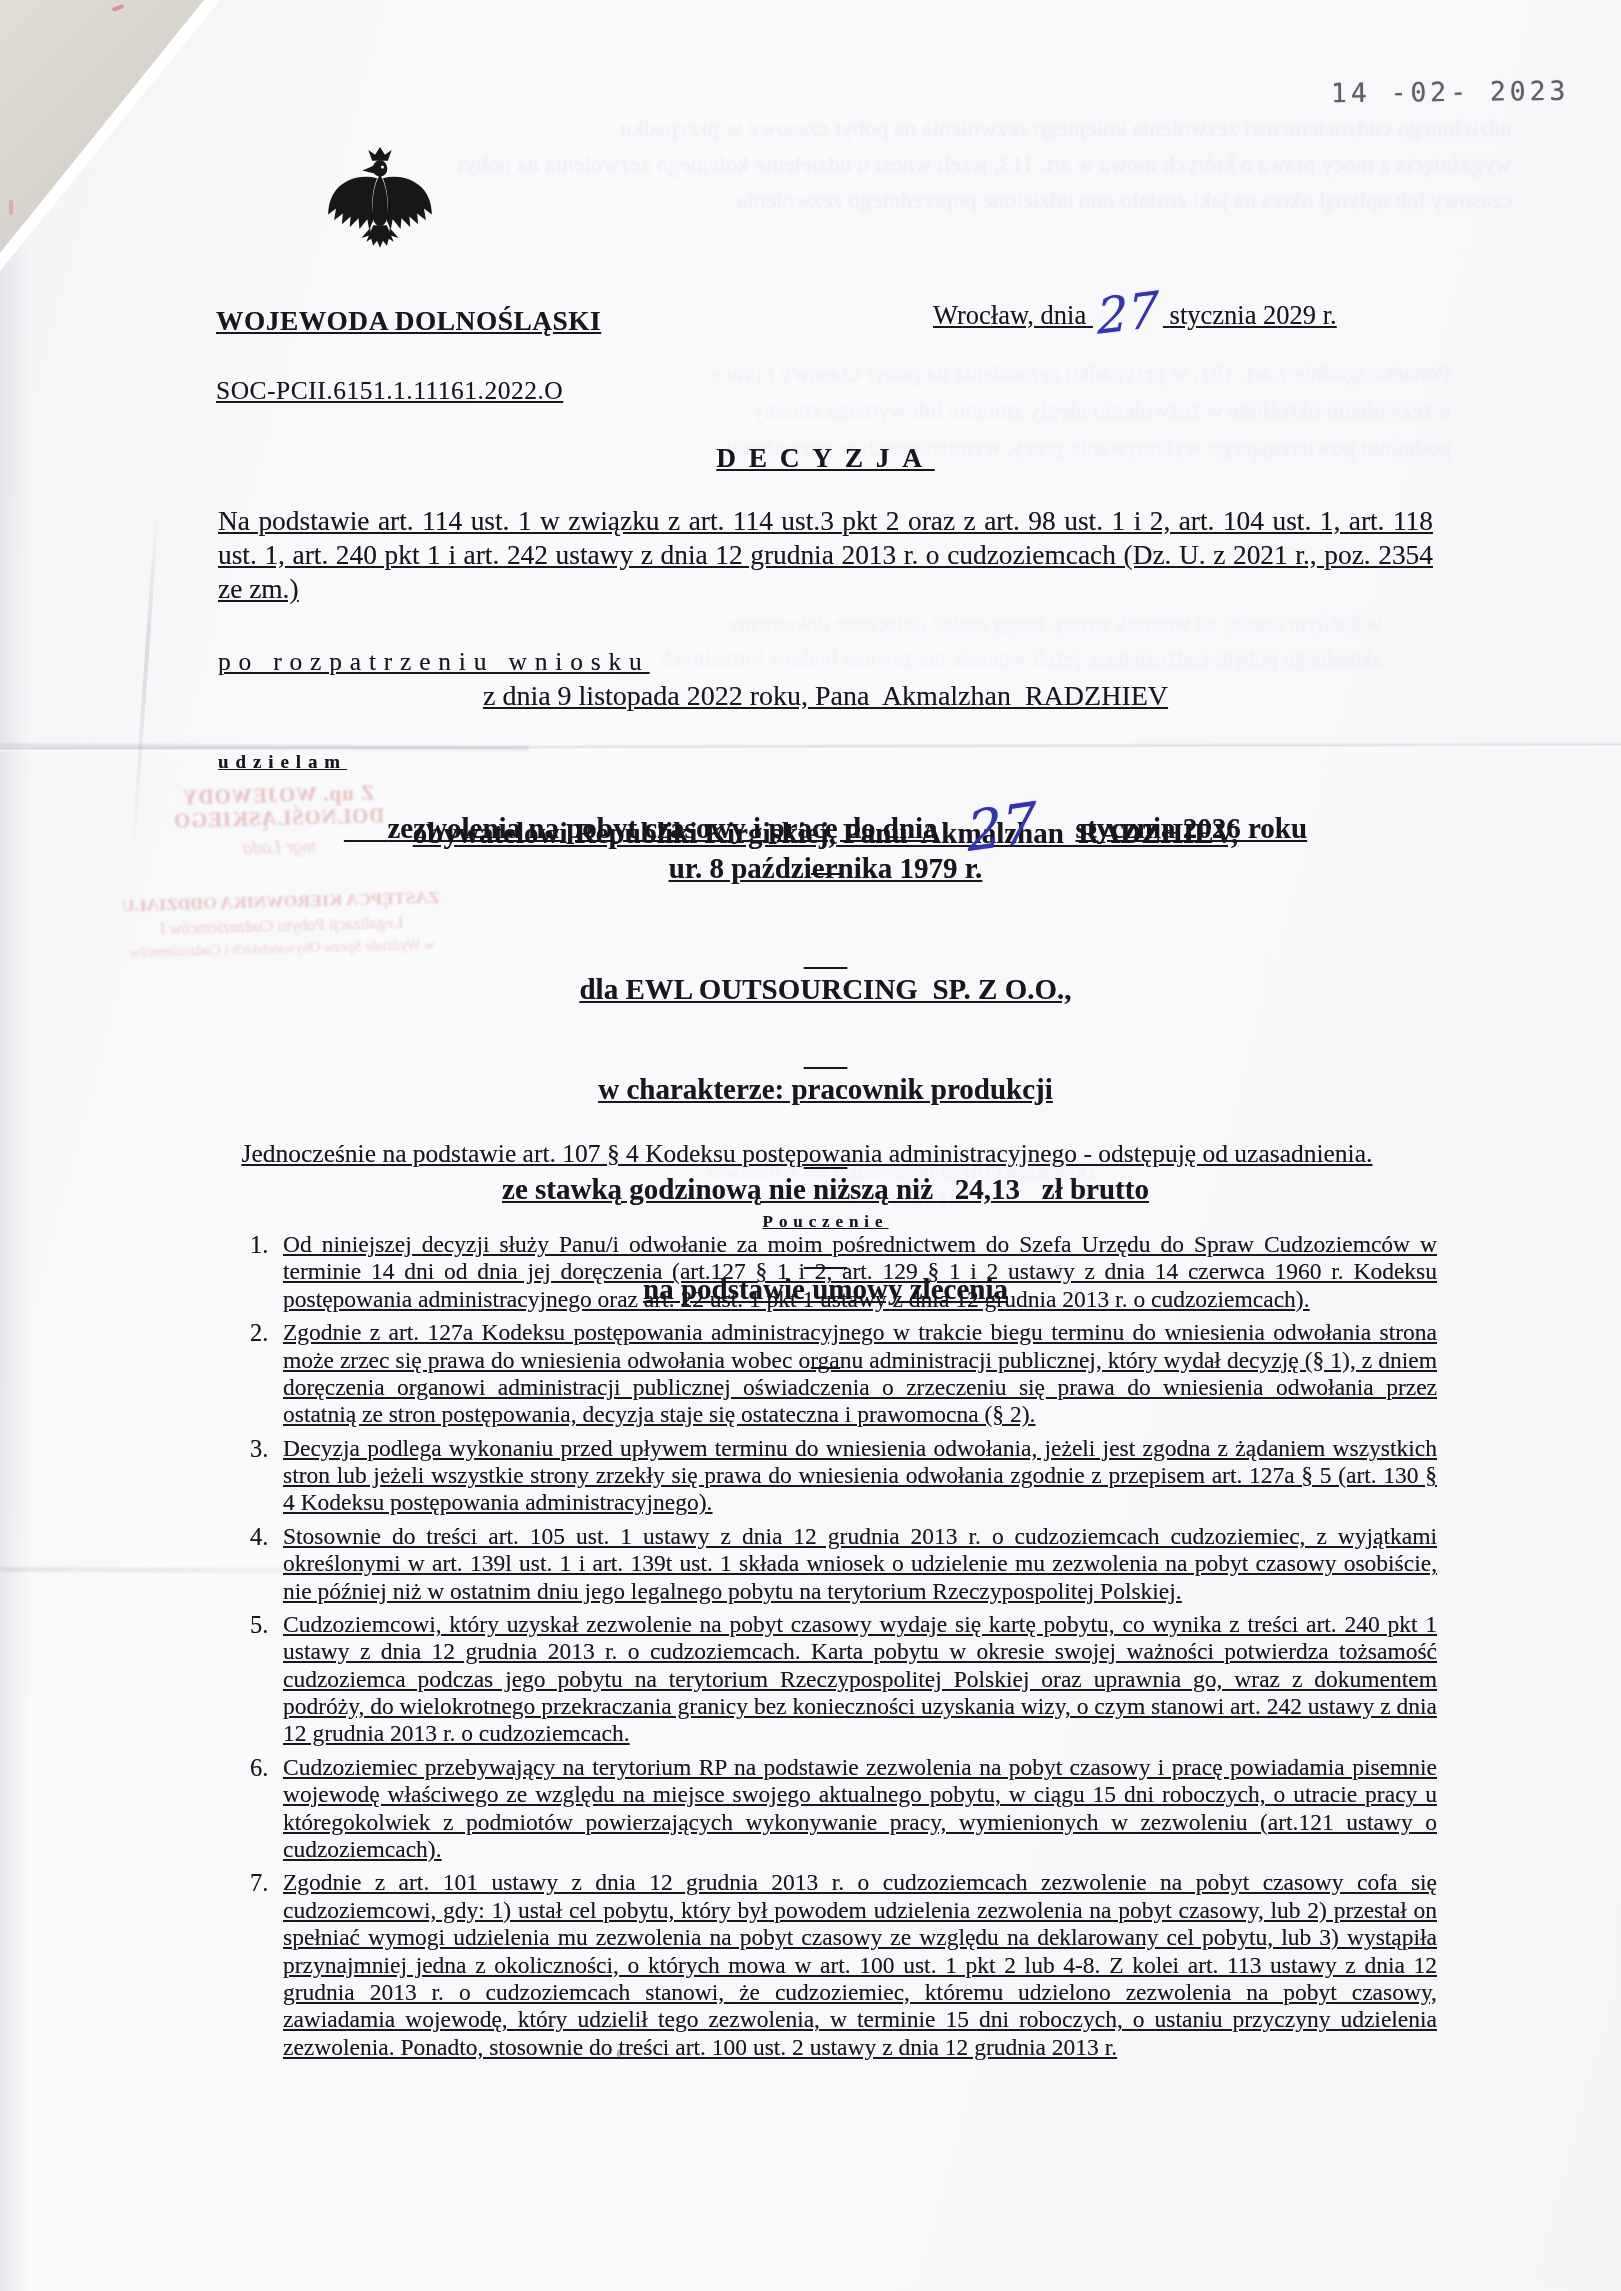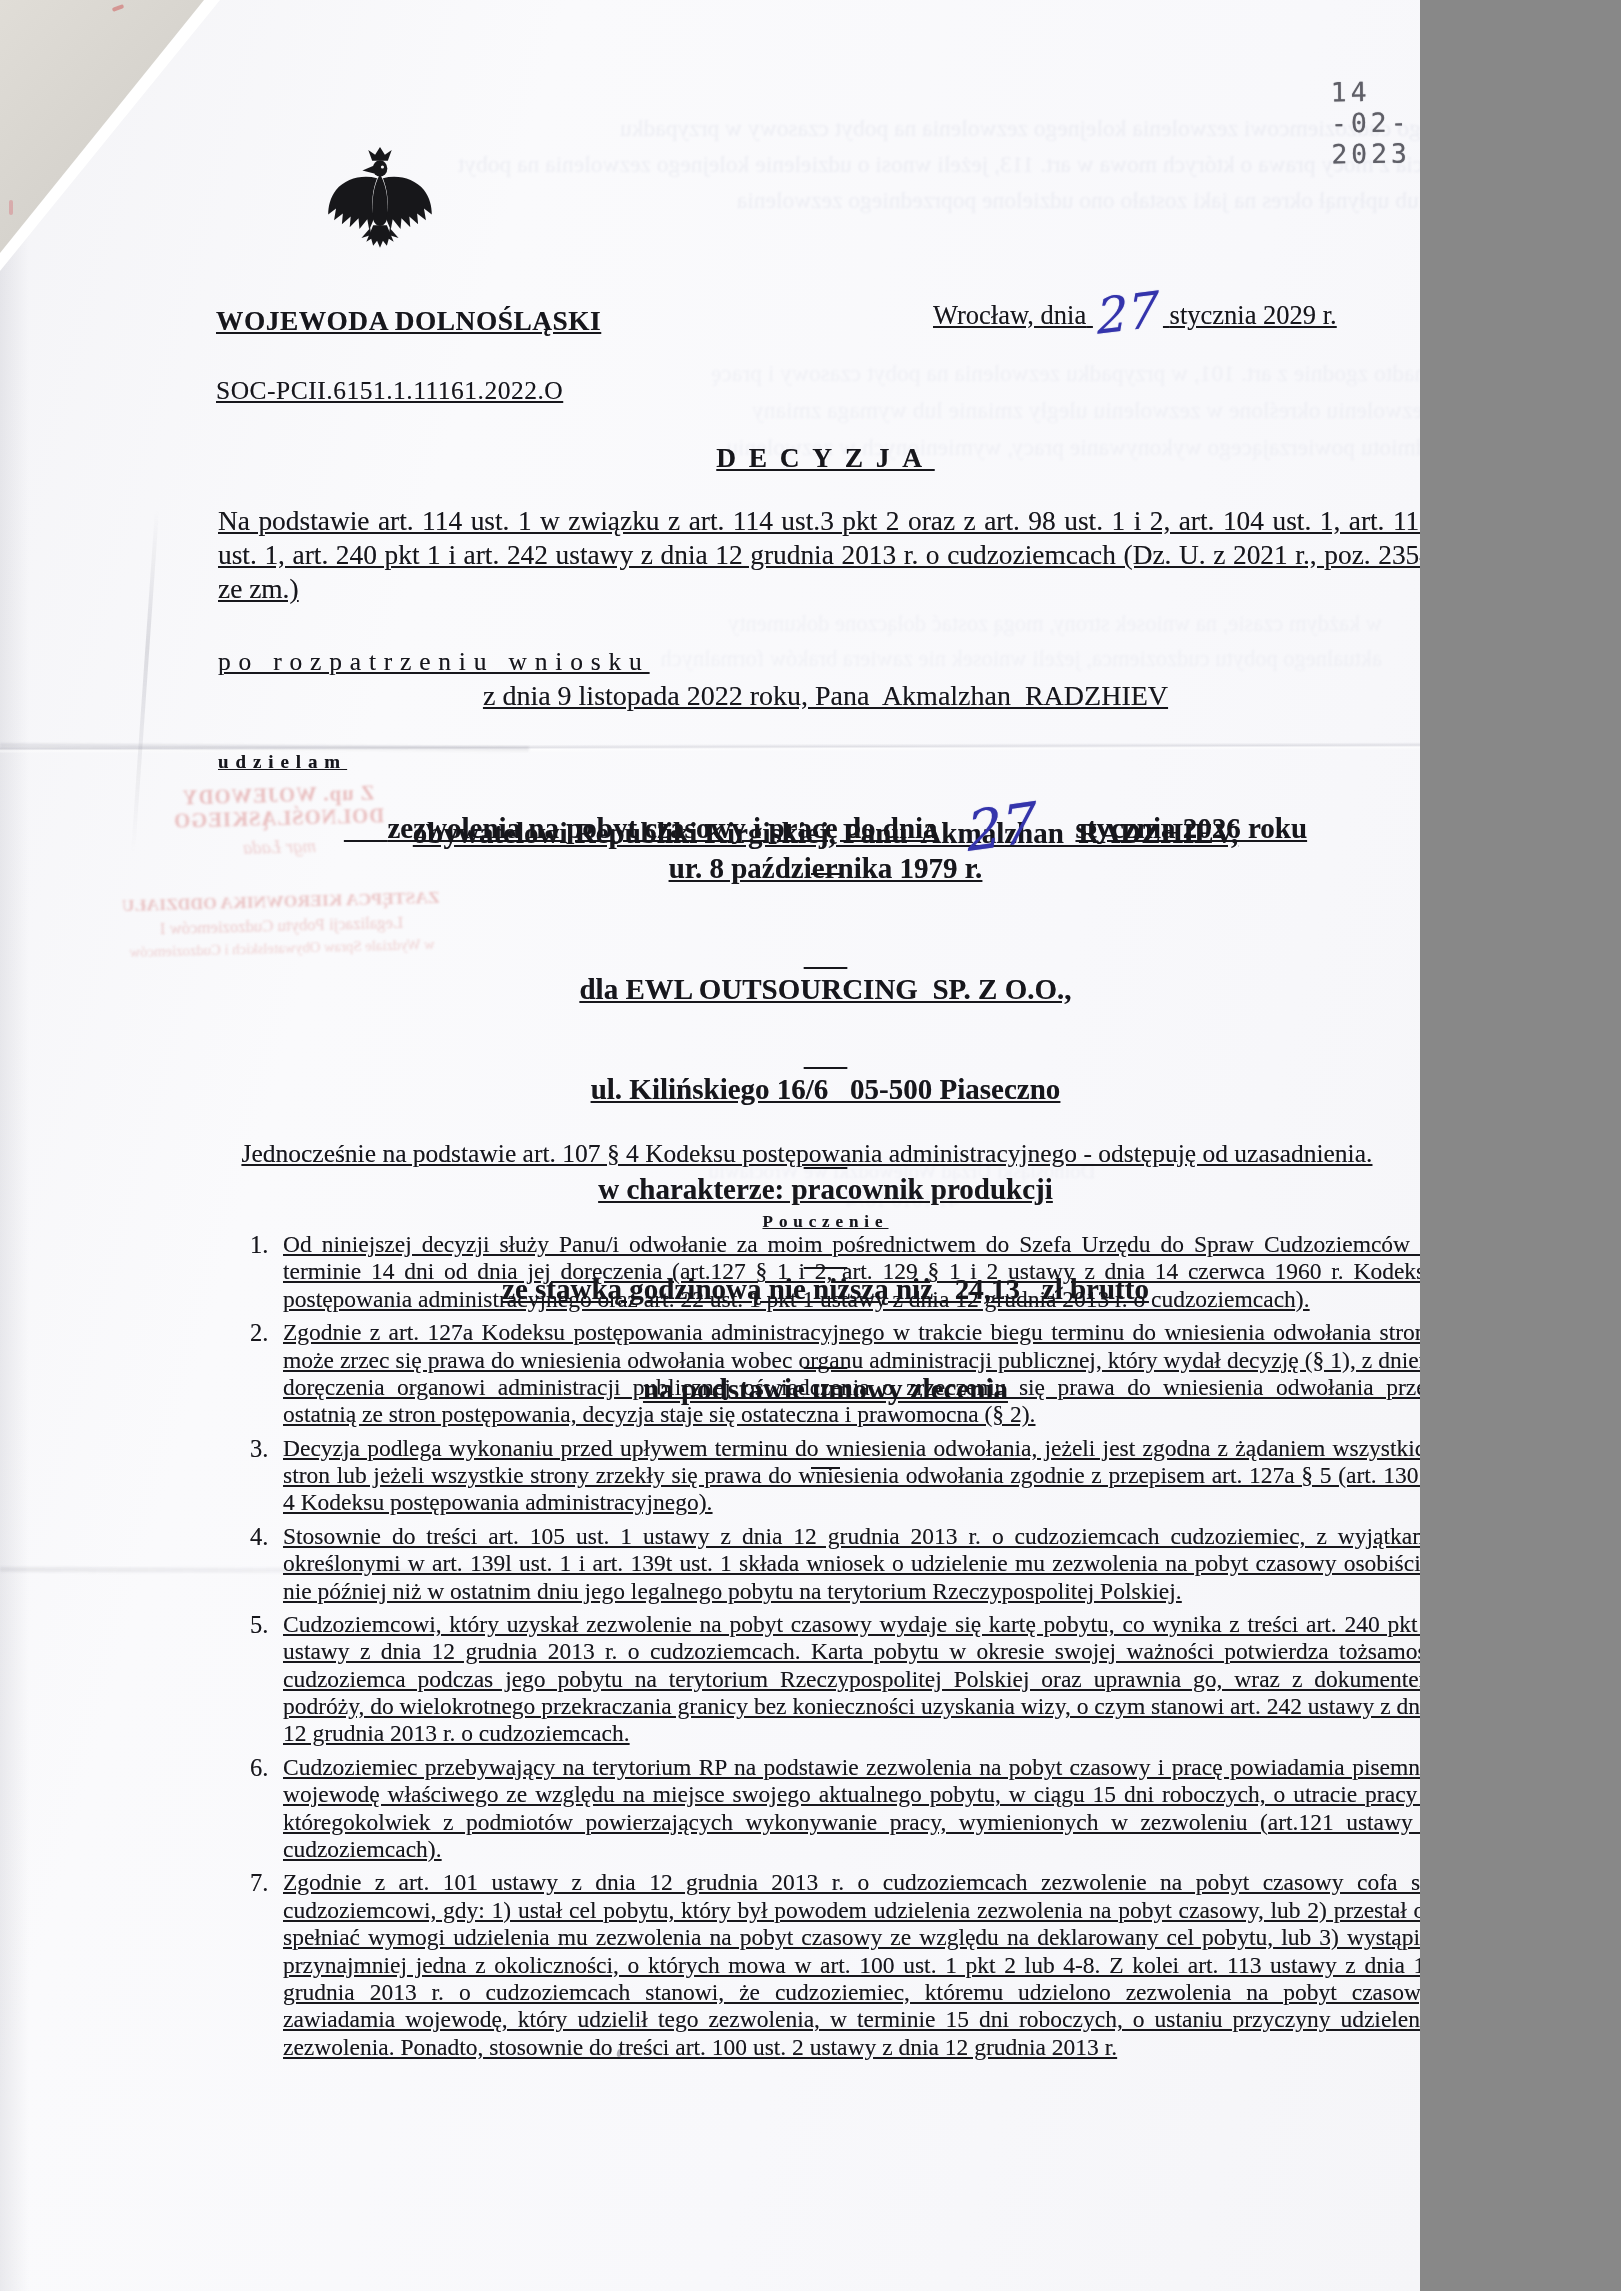--- a/index.html
+++ b/index.html
@@ -1,18 +1,18 @@
 <!DOCTYPE html>
 <html><head>
 <meta charset="utf-8">
 <style>
   html,body{margin:0;padding:0;background:#888;}
   .page{
     position:relative;
-    width:1420px;height:2292px;
+    width:1621px;height:2292px;
     background:linear-gradient(105deg,#f4f4f7 0%,#fafafc 28%,#f8f8fb 65%,#f5f5f8 100%);
     overflow:hidden;
     font-family:"Liberation Serif","DejaVu Serif",serif;
     color:#17171c;
   }
   .edge-shade{position:absolute;left:0;top:0;width:29px;height:100%;
     background:linear-gradient(to right,rgba(130,130,145,.14),rgba(130,130,145,0));}
   
   .corner-edge{position:absolute;left:0;top:0;width:220px;height:271px;
     clip-path:polygon(0 0,220px 0,0 271px);background:#ffffff;}
@@ -170,21 +170,20 @@
   <div class="col grant-verb ink">udzielam</div>
 
   <div class="col grant ink">
     <div class="g1">
       <span>zezwolenia na pobyt czasowy i pracę do dnia</span><span class="hw hw-grant">27</span><span>stycznia 2026 roku</span>
     </div>
     <div class="g2">obywatelowi Republiki Kirgiskiej, Panu  Akmalzhan  RADZHIEV,</div>
     <div class="g3">ur. 8 października 1979 r.</div>
     <div class="emp">
       <div>dla EWL OUTSOURCING  SP. Z O.O.,</div>
-      <div>ul. Kilińskiego 16/6   05-500 Piaseczno</div>
       <div>w charakterze: pracownik produkcji</div>
       <div>ze stawką godzinową nie niższą niż   24,13   zł brutto</div>
       <div>na podstawie umowy zlecenia</div>
     </div>
   </div>
 
   <div class="col waiver ink">Jednocześnie na podstawie art. 107 § 4 Kodeksu postępowania administracyjnego - odstępuję od uzasadnienia.</div>
   <div class="col pouczenie ink">Pouczenie</div>
 
   <ol class="instructions ink">

